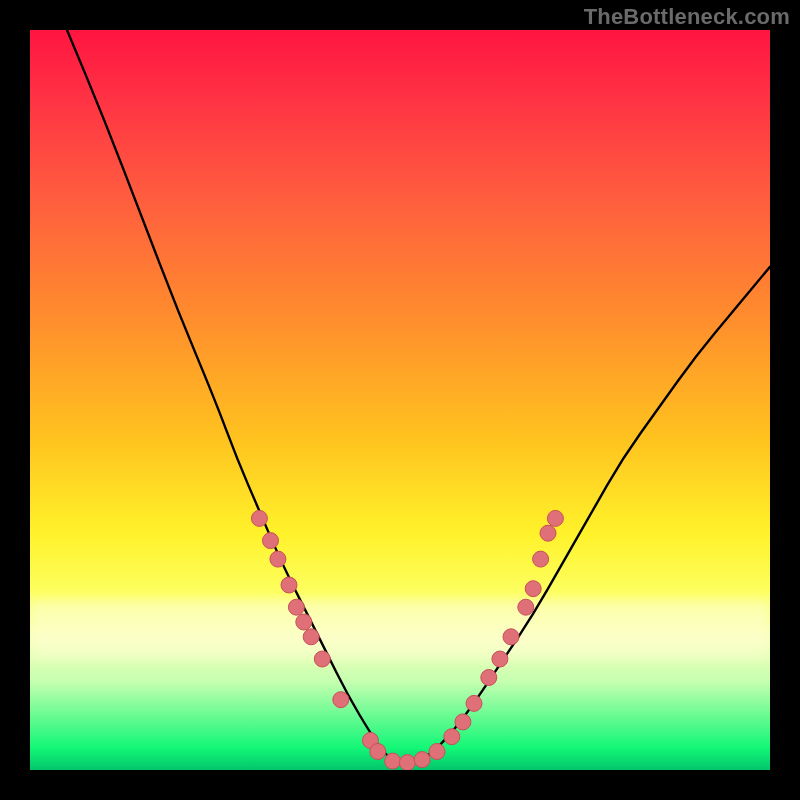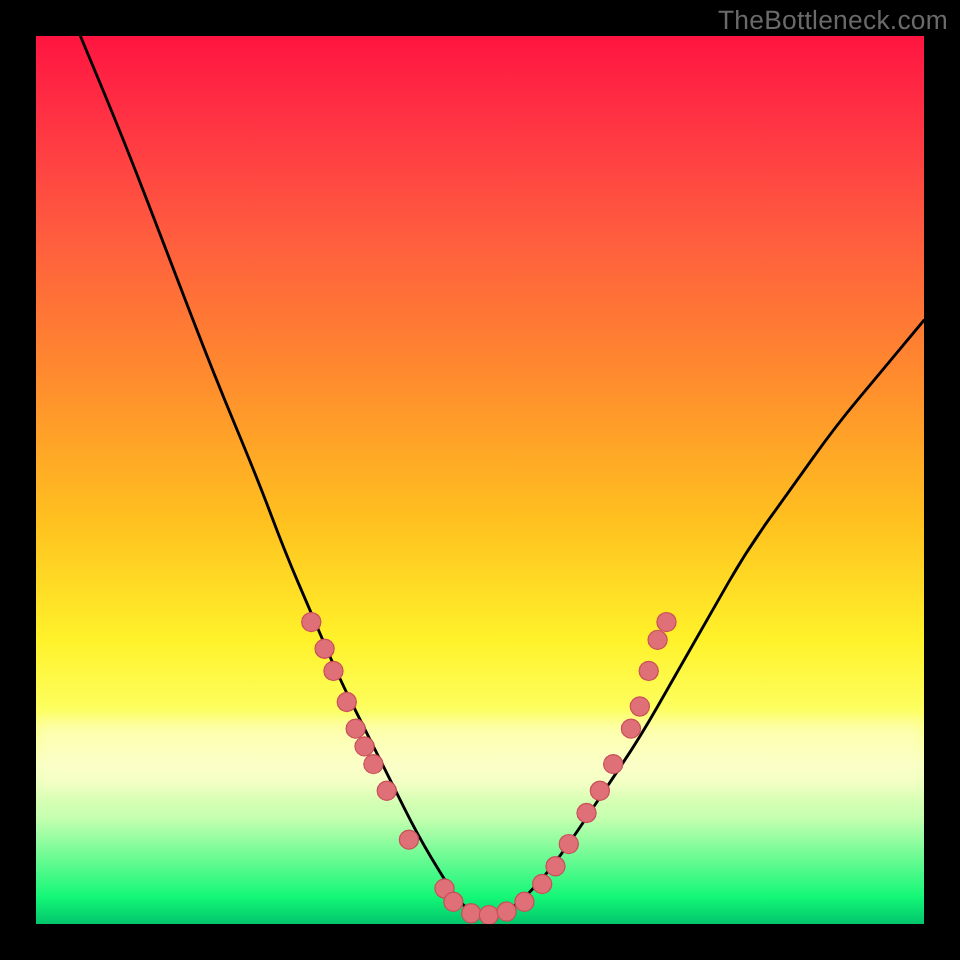--- a/index.html
+++ b/index.html
@@ -15,21 +15,21 @@
     position: absolute;
     inset: 0;
     background: #000;
   }
   .watermark {
     position: absolute;
     top: 4px;
     right: 10px;
     color: #6a6a6a;
     font-size: 22px;
-    font-weight: 400;
+    font-weight: 700;
     letter-spacing: 0.2px;
     z-index: 4;
   }
   .plot-window {
     position: absolute;
     left: 30px;
     top: 30px;
     width: 740px;
     height: 740px;
     overflow: hidden;

